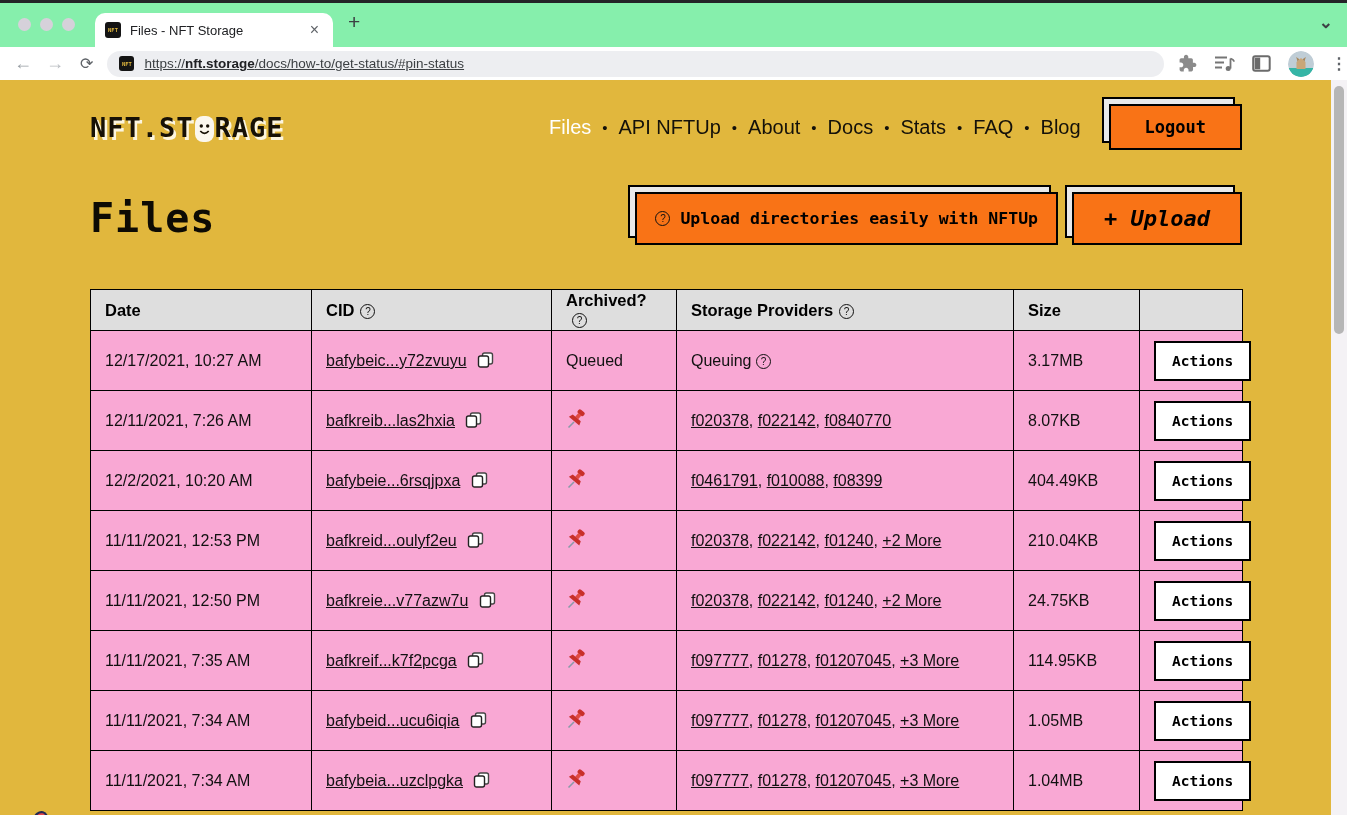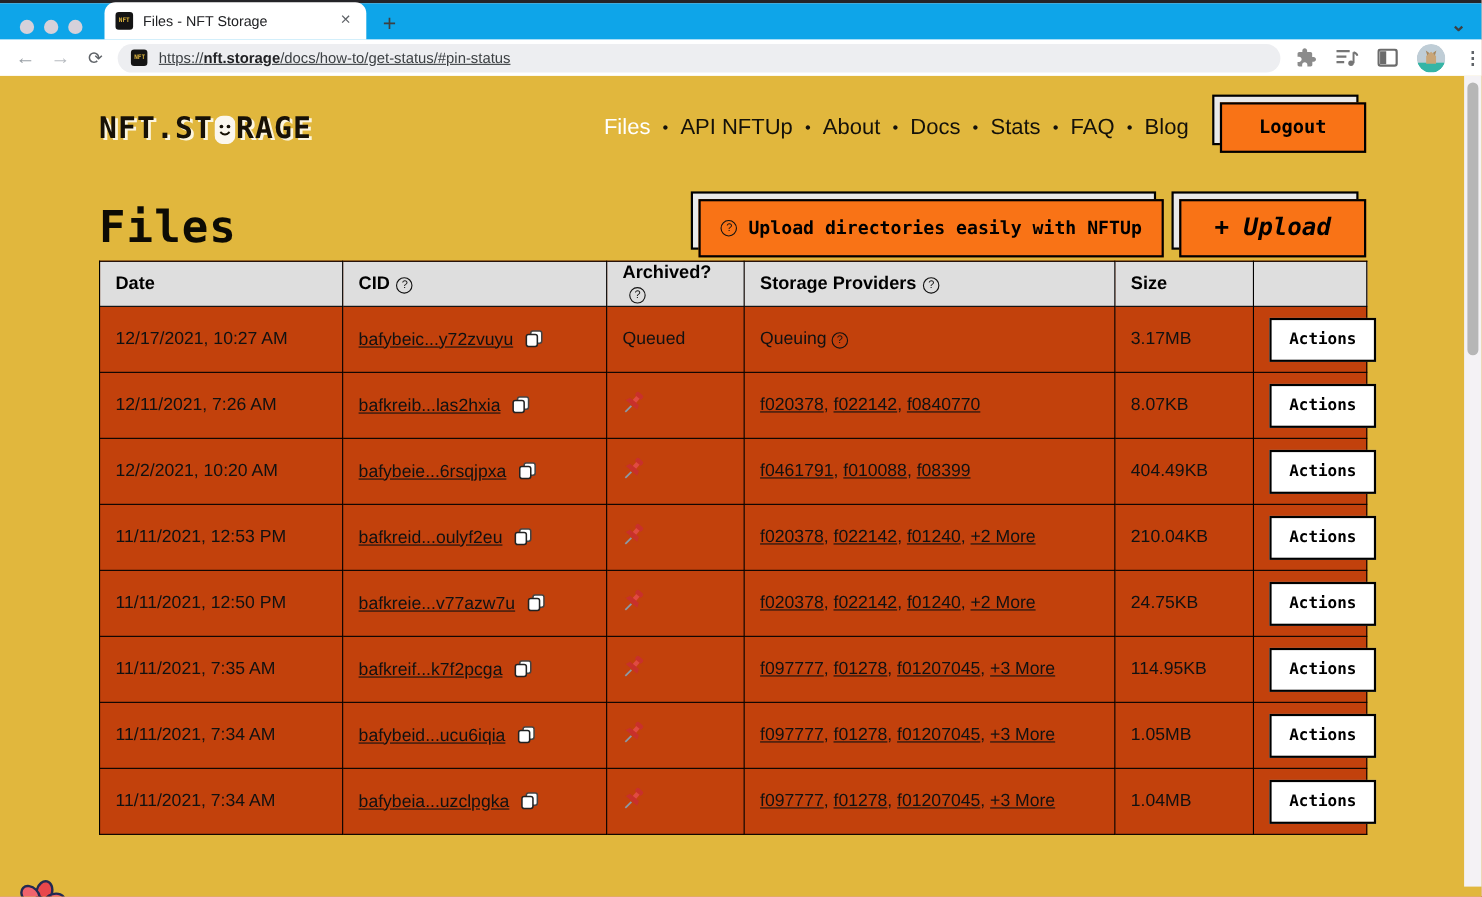--- a/index.html
+++ b/index.html
@@ -1,20 +1,20 @@
 <!DOCTYPE html>
 <html><head>
 <meta charset="utf-8">
 <style>
   * { margin:0; padding:0; box-sizing:border-box; }
   html,body { width:1347px; height:815px; overflow:hidden; font-family:"Liberation Sans", sans-serif; }
 
   
   .window-top { height:3px; background:#242428; }
-  .tab-strip { height:33px; background:#0ea5e9; position:relative; }
+  .tab-strip { height:44px; background:#86efac; position:relative; }
   .traffic-lights { position:absolute; left:18px; top:15px; display:flex; gap:9px; }
   .traffic-lights span { width:13px; height:13px; border-radius:50%; background:#d6d1da; }
   .tab { position:absolute; left:95px; bottom:0; width:238px; height:34px; background:#fff;
          border-radius:10px 10px 0 0; display:flex; align-items:center; padding:0 10px; }
   .tab-title { font-size:13px; color:#202124; margin-left:9px; flex:1; white-space:nowrap; overflow:hidden; }
   .tab-close { font-size:16px; color:#5f6368; padding:0 4px; }
   .favicon { width:16px; height:16px; background:#141414; border-radius:3px; flex:none;
              display:flex; align-items:center; justify-content:center; }
   .favicon b { color:#e0b73e; font-size:5.5px; font-family:"DejaVu Sans Mono", monospace; }
   .new-tab { position:absolute; left:348px; top:7px; font-size:21px; color:#3c4043; }
@@ -55,21 +55,21 @@
                 letter-spacing:1px; color:#0d0b04; }
   .title-btns { margin-left:auto; display:flex; gap:14px; }
   .nftup-btn { font-size:16.5px; padding:12px 18px; display:flex; align-items:center; gap:10px; }
   .upload-btn { font-size:22px; padding:12px 30px;font-style:italic; }
 
   .help-circle { display:inline-flex; align-items:center; justify-content:center; width:15px; height:15px;
                  border:1.3px solid #111; border-radius:50%; font-size:10px; font-weight:normal;
                  font-family:"Liberation Sans", sans-serif; color:#111; vertical-align:1px; }
 
   
-  table { border-collapse:collapse; table-layout:fixed; width:1152px; background:#c2410c; }
+  table { border-collapse:collapse; table-layout:fixed; width:1152px; margin-top:41px; background:#f9a8d4; }
   th, td { border:1px solid #000; padding:0 14px; text-align:left; }
   th { background:#dedede; height:41px; font-size:16.5px; }
   th .help-circle { margin-left:6px; }
   td { height:60px; font-size:16px; color:#111; }
   td a { color:#111; }
   .copy-icon { margin-left:6px; vertical-align:-3px; }
   .providers a { margin-right:0; }
   .actions-cell { text-align:center; }
   .actions-btn { background:#fff; border:2px solid #000; font-family:"DejaVu Sans Mono", monospace;
                  font-weight:bold; font-size:14.5px; padding:10px 16px; cursor:pointer; }

